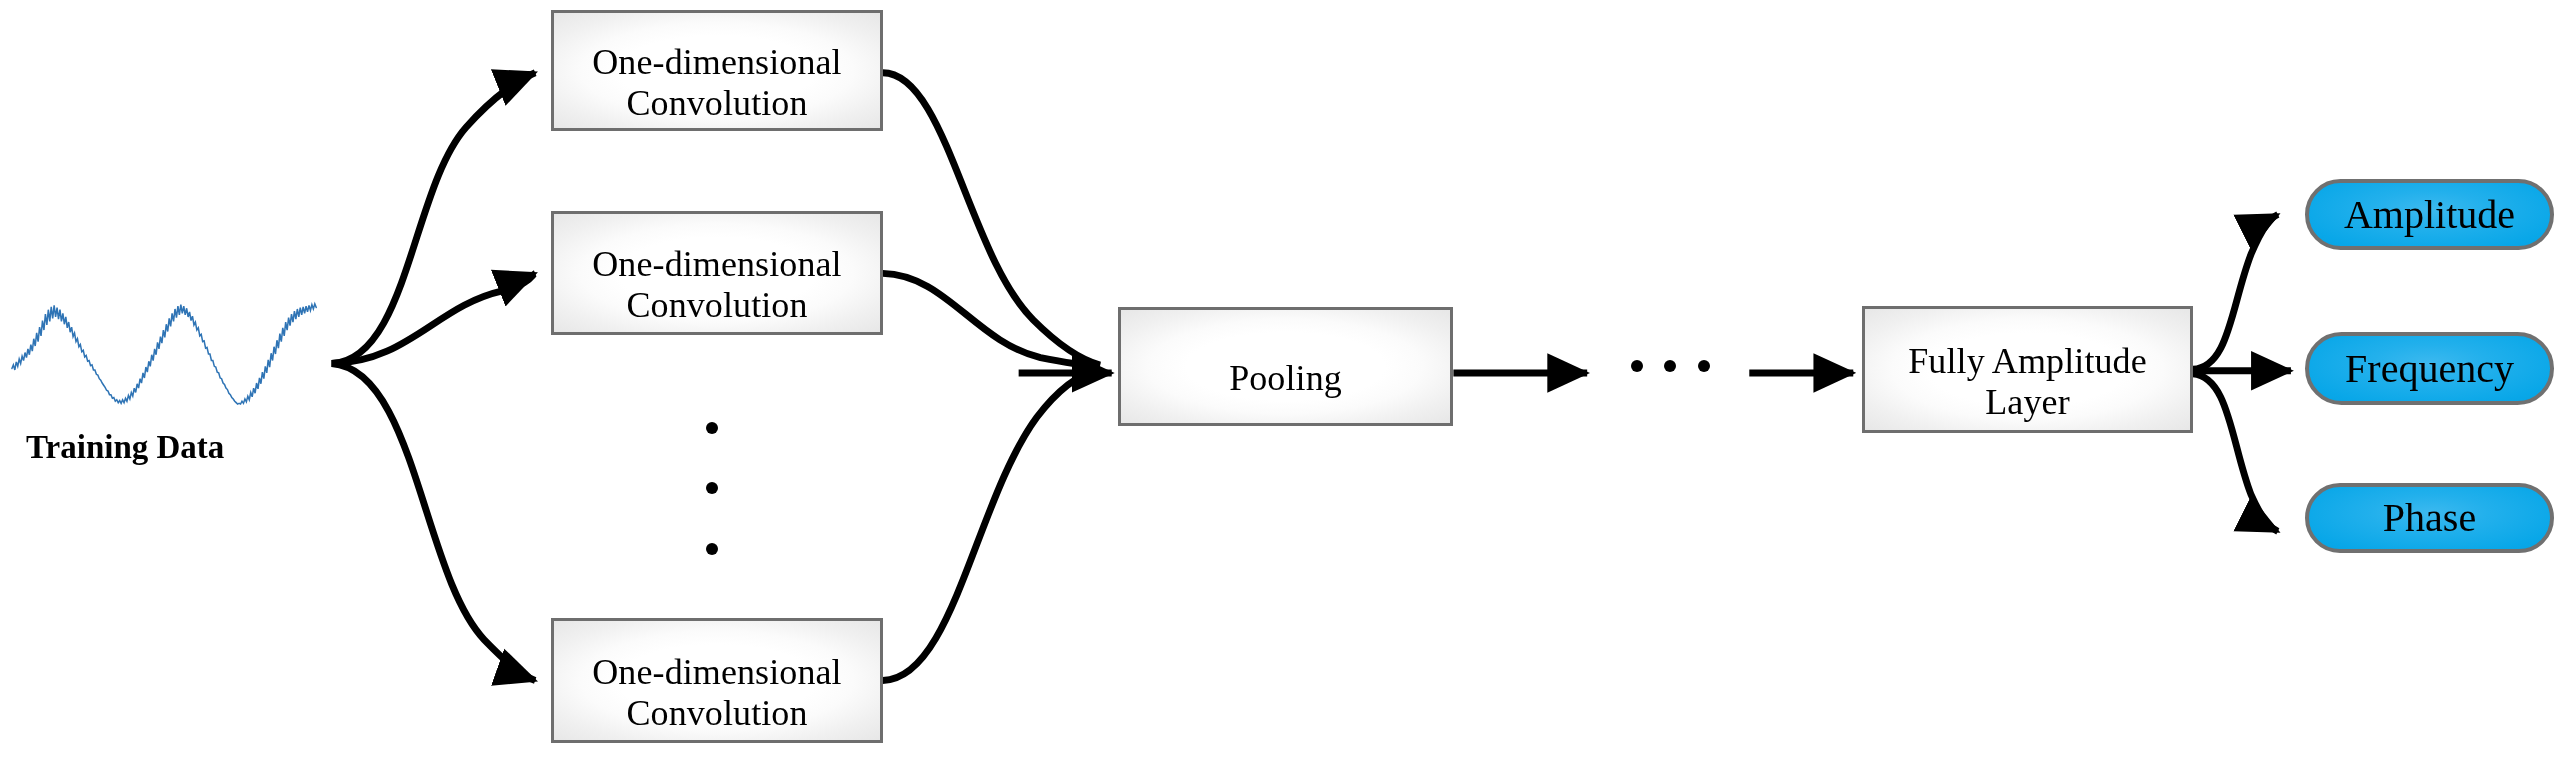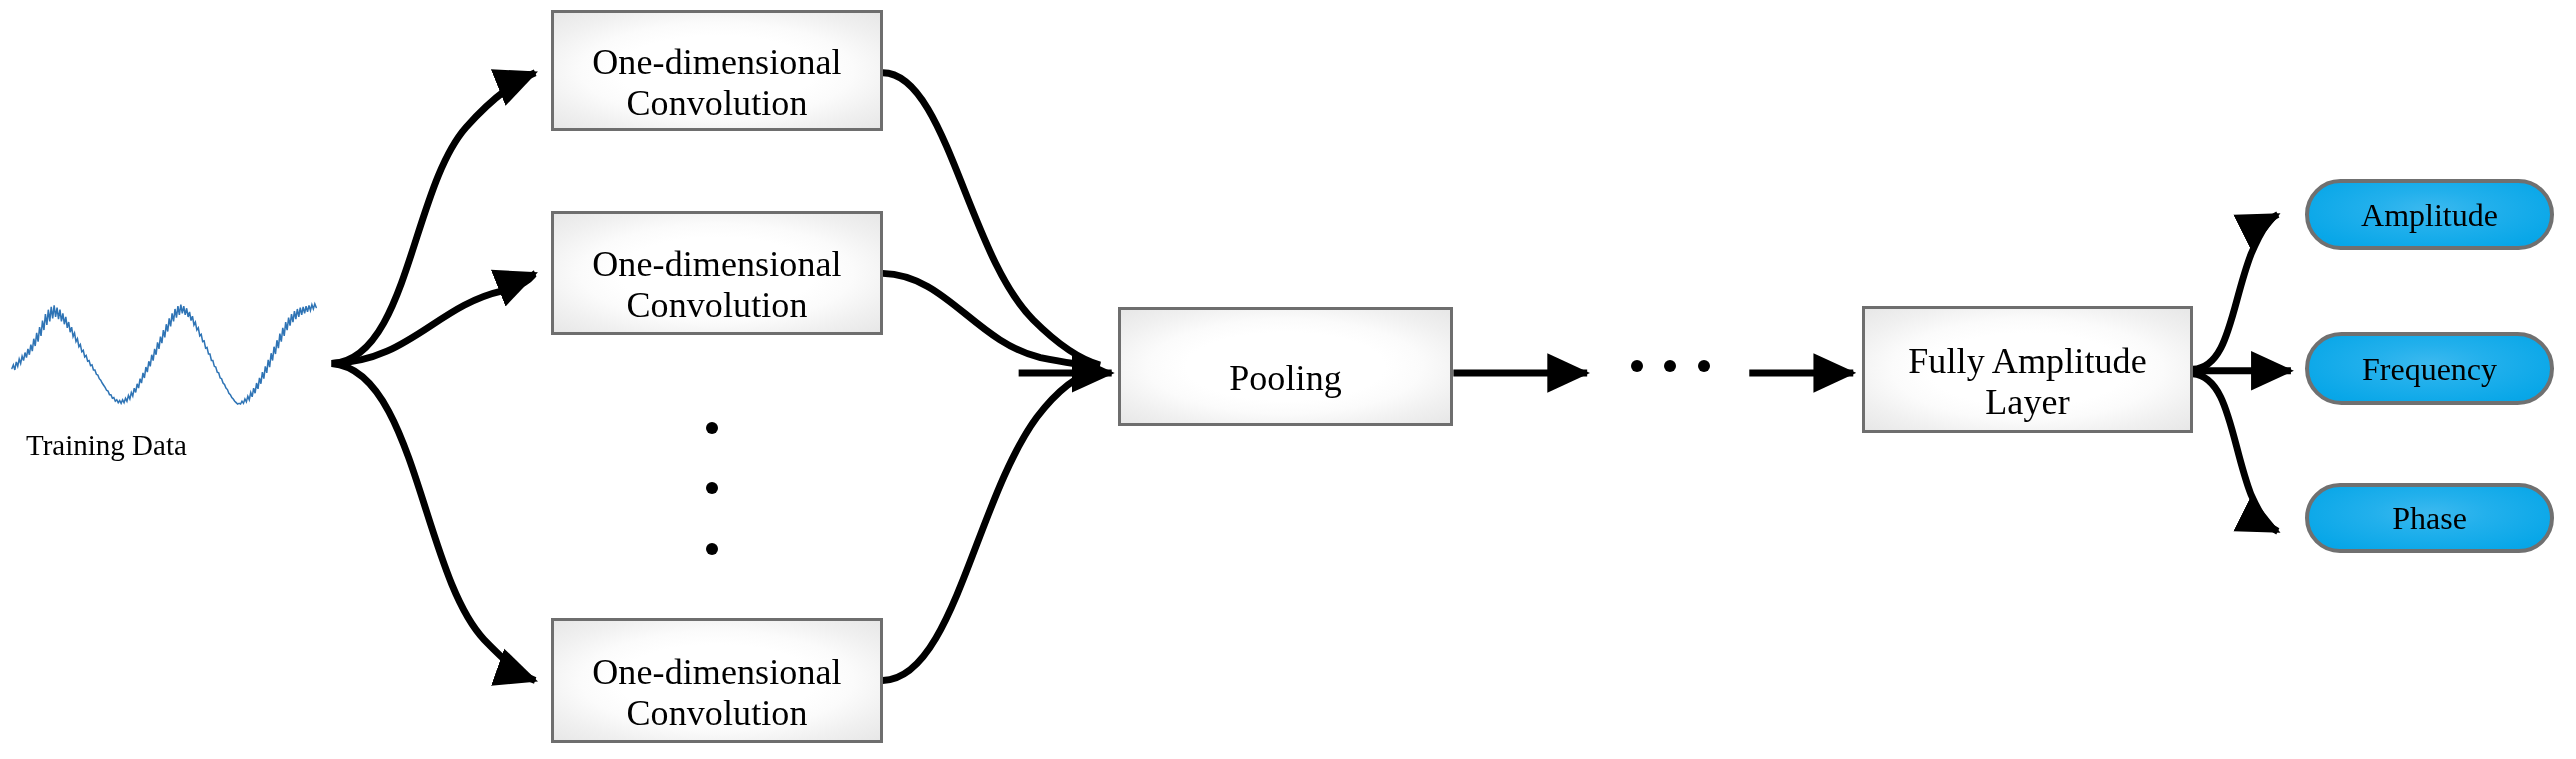--- a/index.html
+++ b/index.html
@@ -65,34 +65,35 @@
         #22b0ec 30%,
         #09a7e8 70%,
         #029fe0 100%);
     display: flex;
     align-items: center;
     justify-content: center;
     color: #000000;
     z-index: 3;
   }
   .pill .lbl {
-    font-size: 32px;
+    font-size: 40px;
     line-height: 1;
     white-space: nowrap;
     text-align: center;
   }
 
   
   .caption {
     position: absolute;
     color: #000000;
-    font-size: 29px;
+    font-size: 33px;
     line-height: 1;
     white-space: nowrap;
     z-index: 3;
+    font-weight: bold;
   }
 
   
   #waveform {
     position: absolute;
     left: 8.7px;
     top: 301px;
     width: 316px;
     height: 106px;
     z-index: 3;

